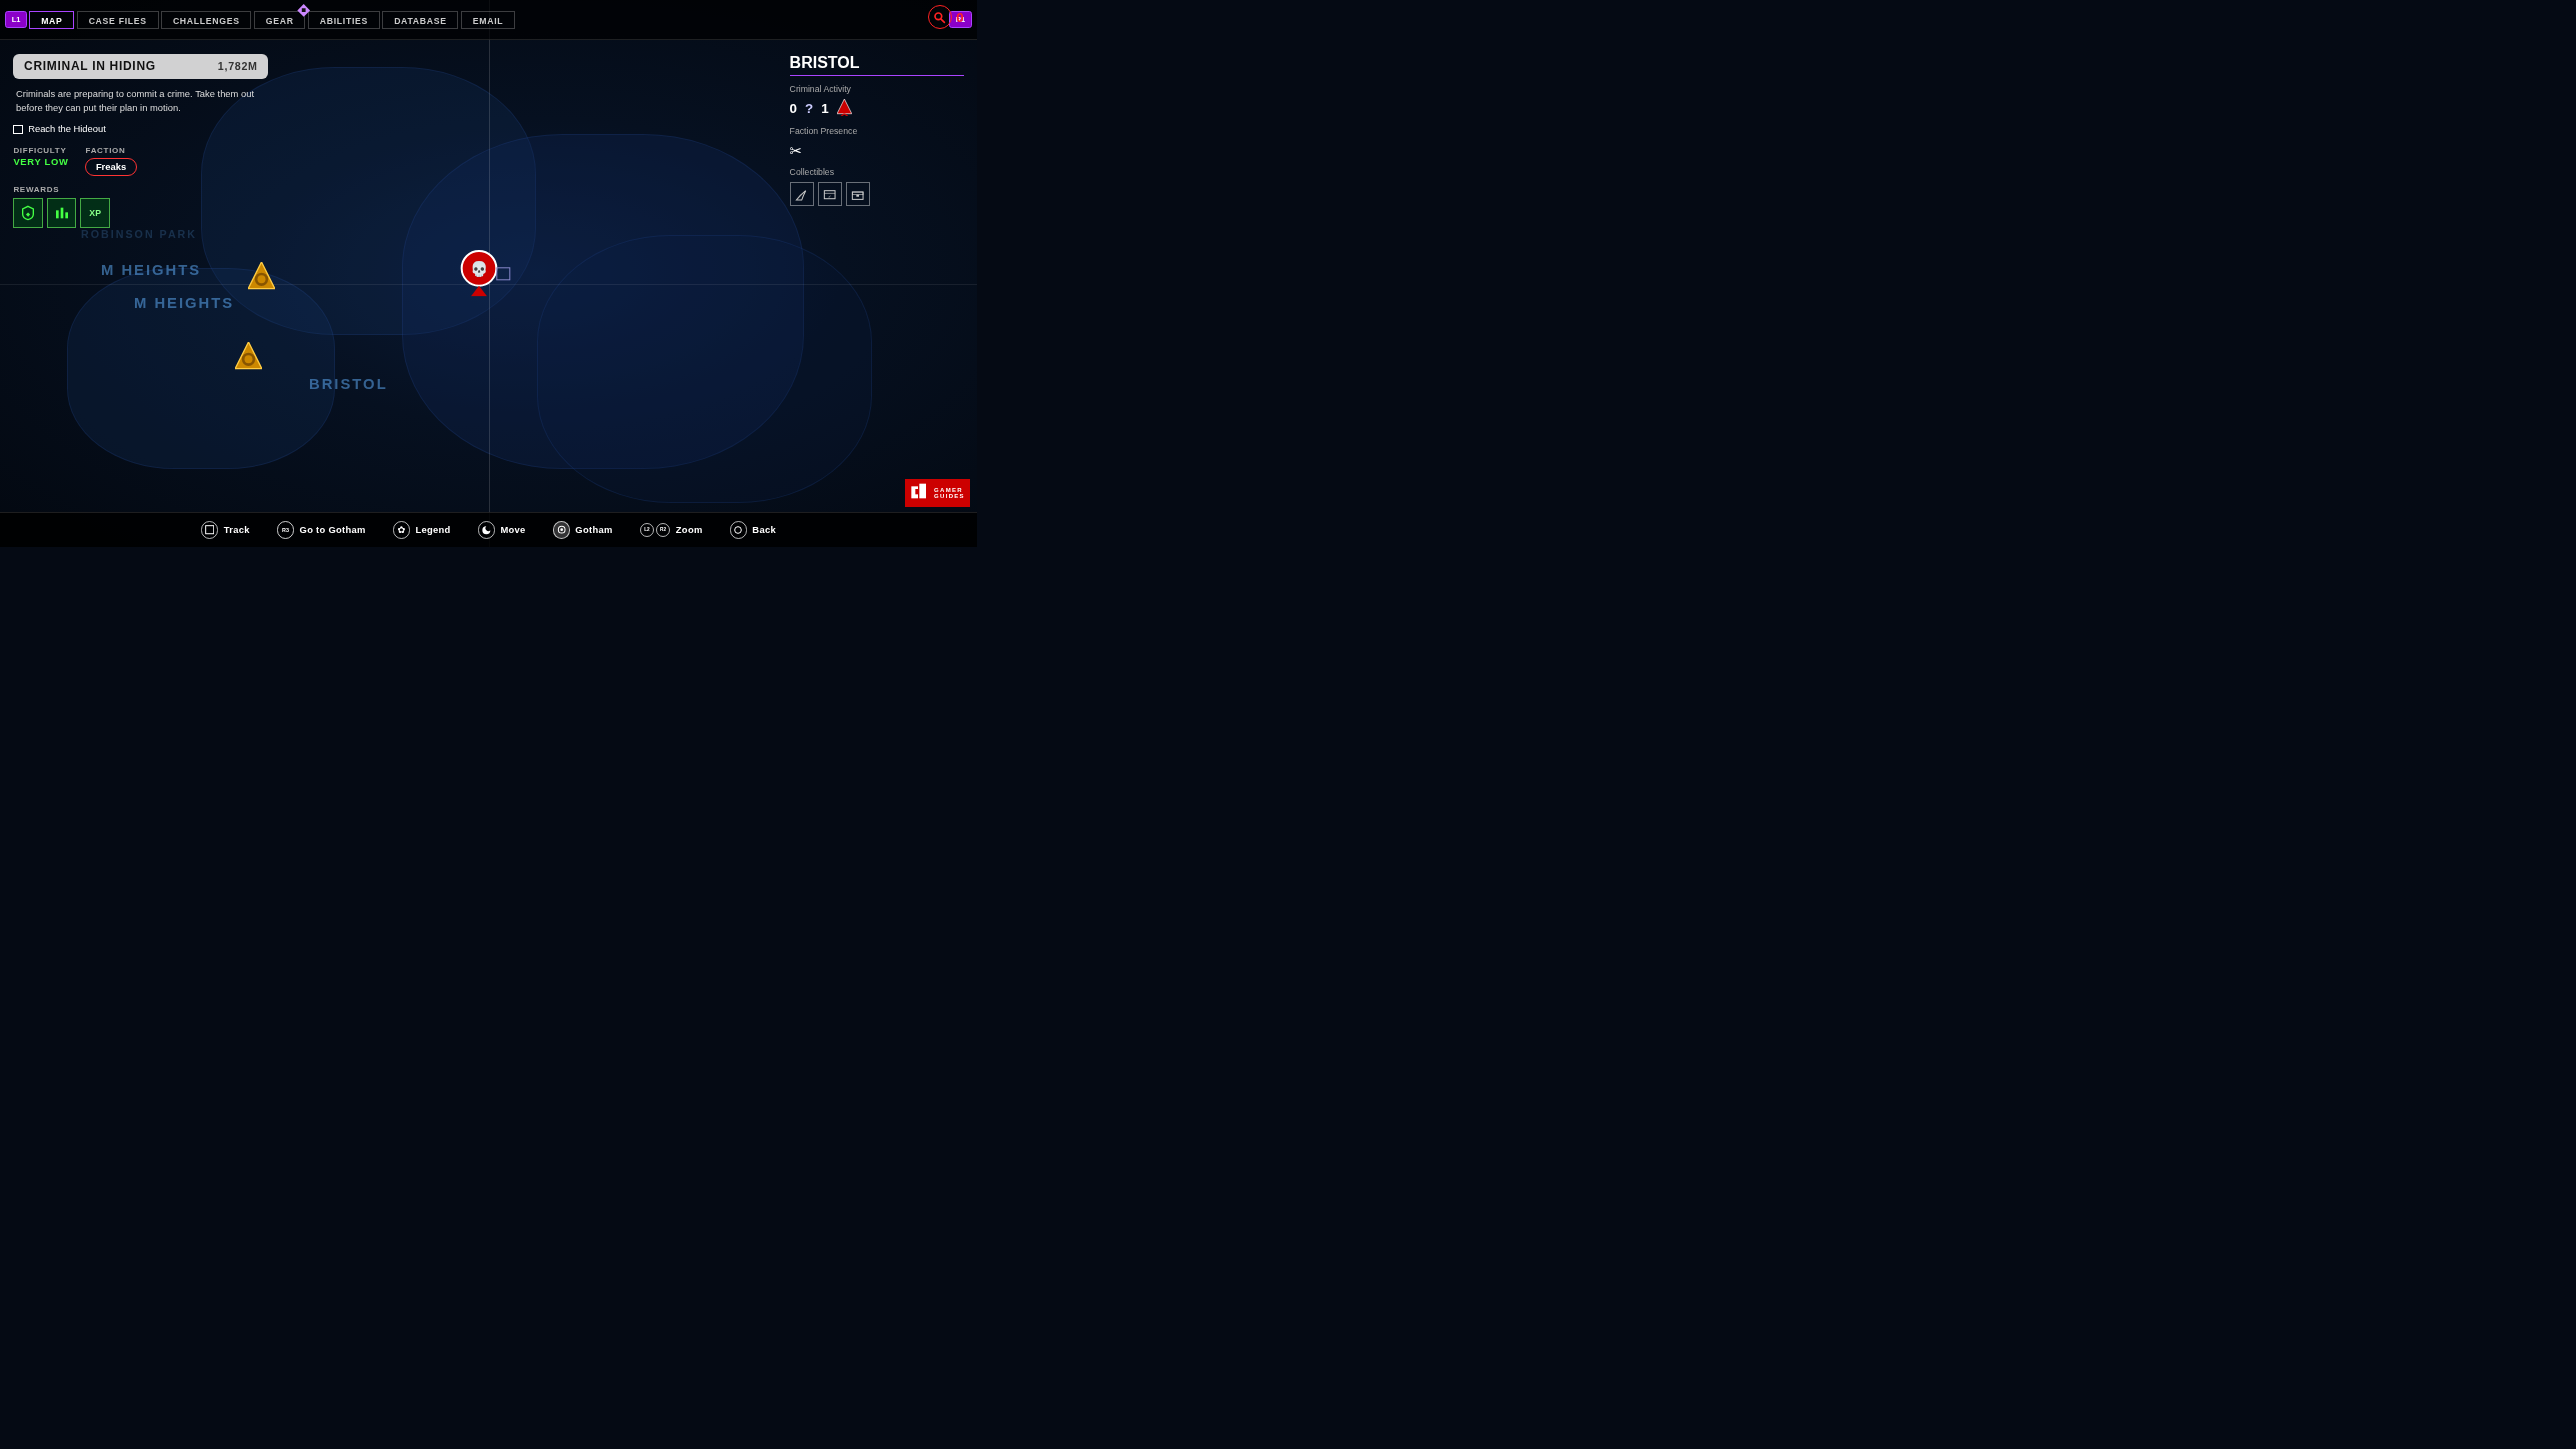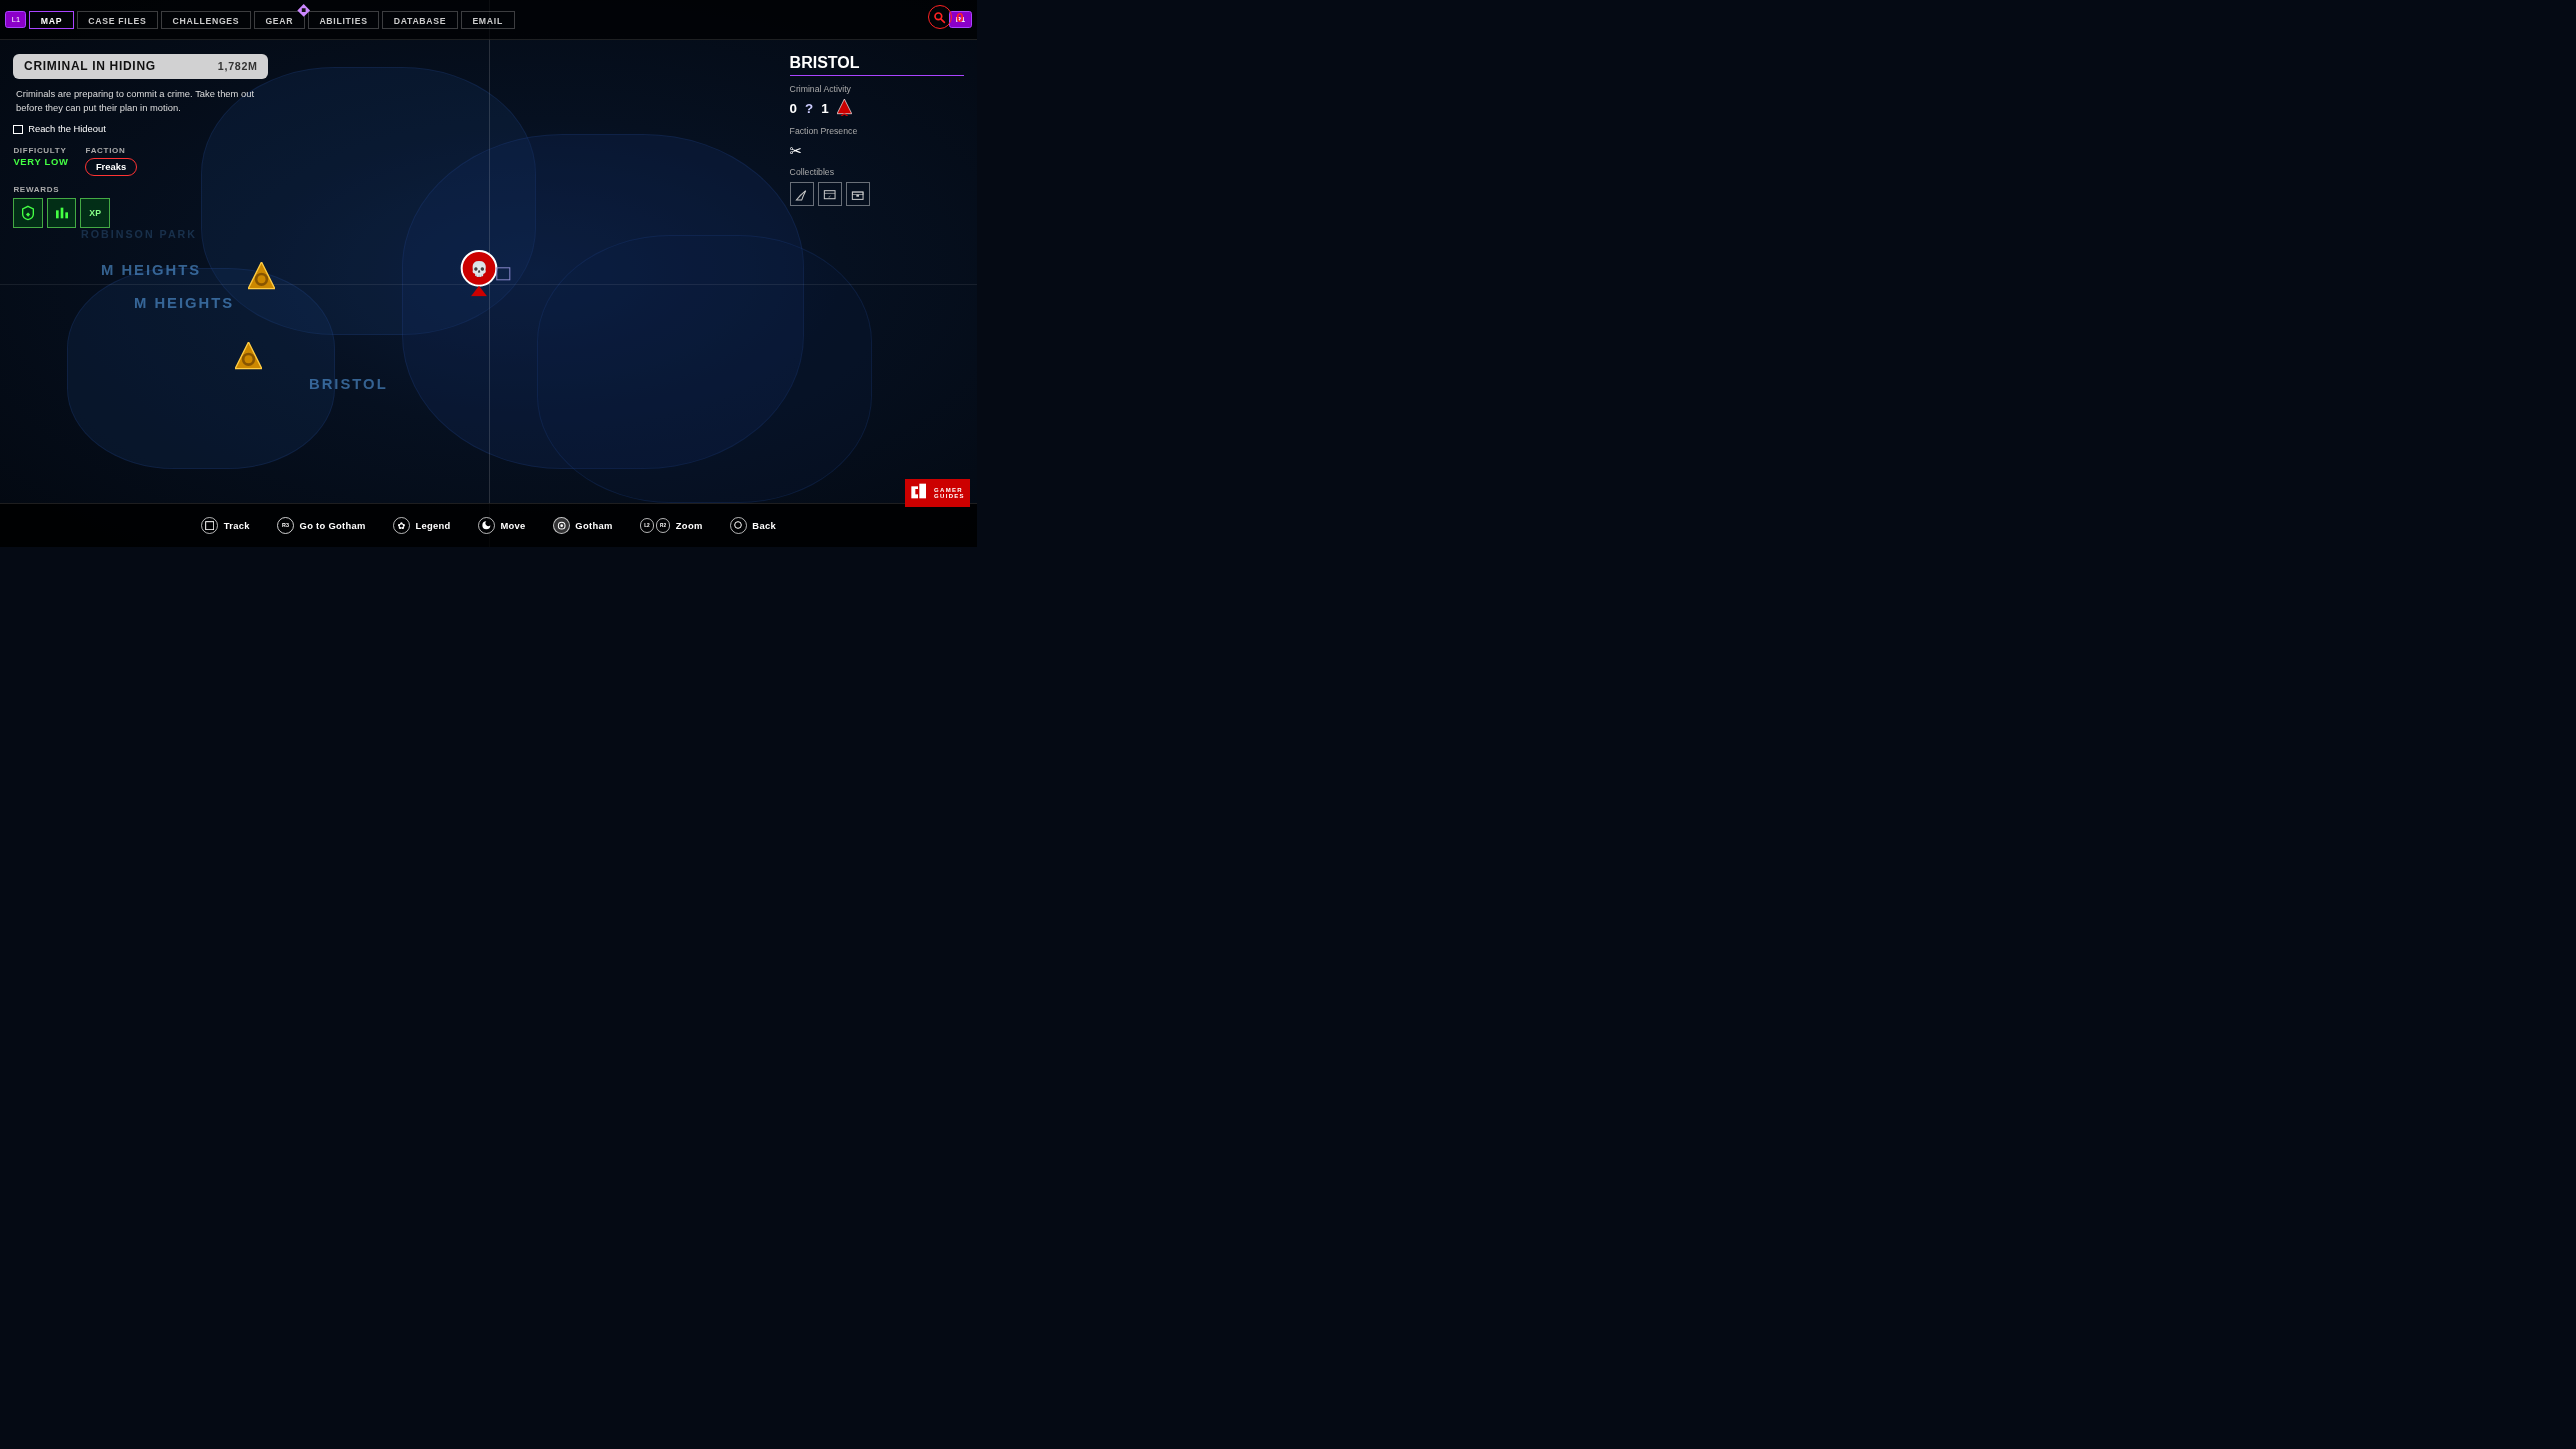--- a/index.html
+++ b/index.html
@@ -58,21 +58,21 @@
       border-bottom: 0.7px solid rgba(100,100,100,0.3);
       z-index: 100;
       padding: 0 5.4px;
       gap: 2.7px;
     }
 
     .nav-btn-l1 {
       background: #8b00c8;
       border: 1.3px solid #aa44ff;
       color: white;
-      font-weight: normal;
+      font-weight: bold;
       font-size: 7.4px;
       padding: 2.7px 5.4px;
       border-radius: 2.7px;
       cursor: pointer;
     }
 
     .nav-btn-r1 {
       background: #8b00c8;
       border: 1.3px solid #aa44ff;
       color: white;
@@ -364,21 +364,21 @@
       justify-content: center;
       font-size: 10.7px;
     }
 
     
     .bottom-bar {
       position: absolute;
       bottom: 0;
       left: 0;
       right: 0;
-      height: 44px;
+      height: 35px;
       background: rgba(0,0,0,0.85);
       display: flex;
       align-items: center;
       justify-content: center;
       gap: 27px;
       z-index: 100;
       border-top: 0.7px solid rgba(100,100,100,0.3);
       margin-top: 44px;
     }
 

